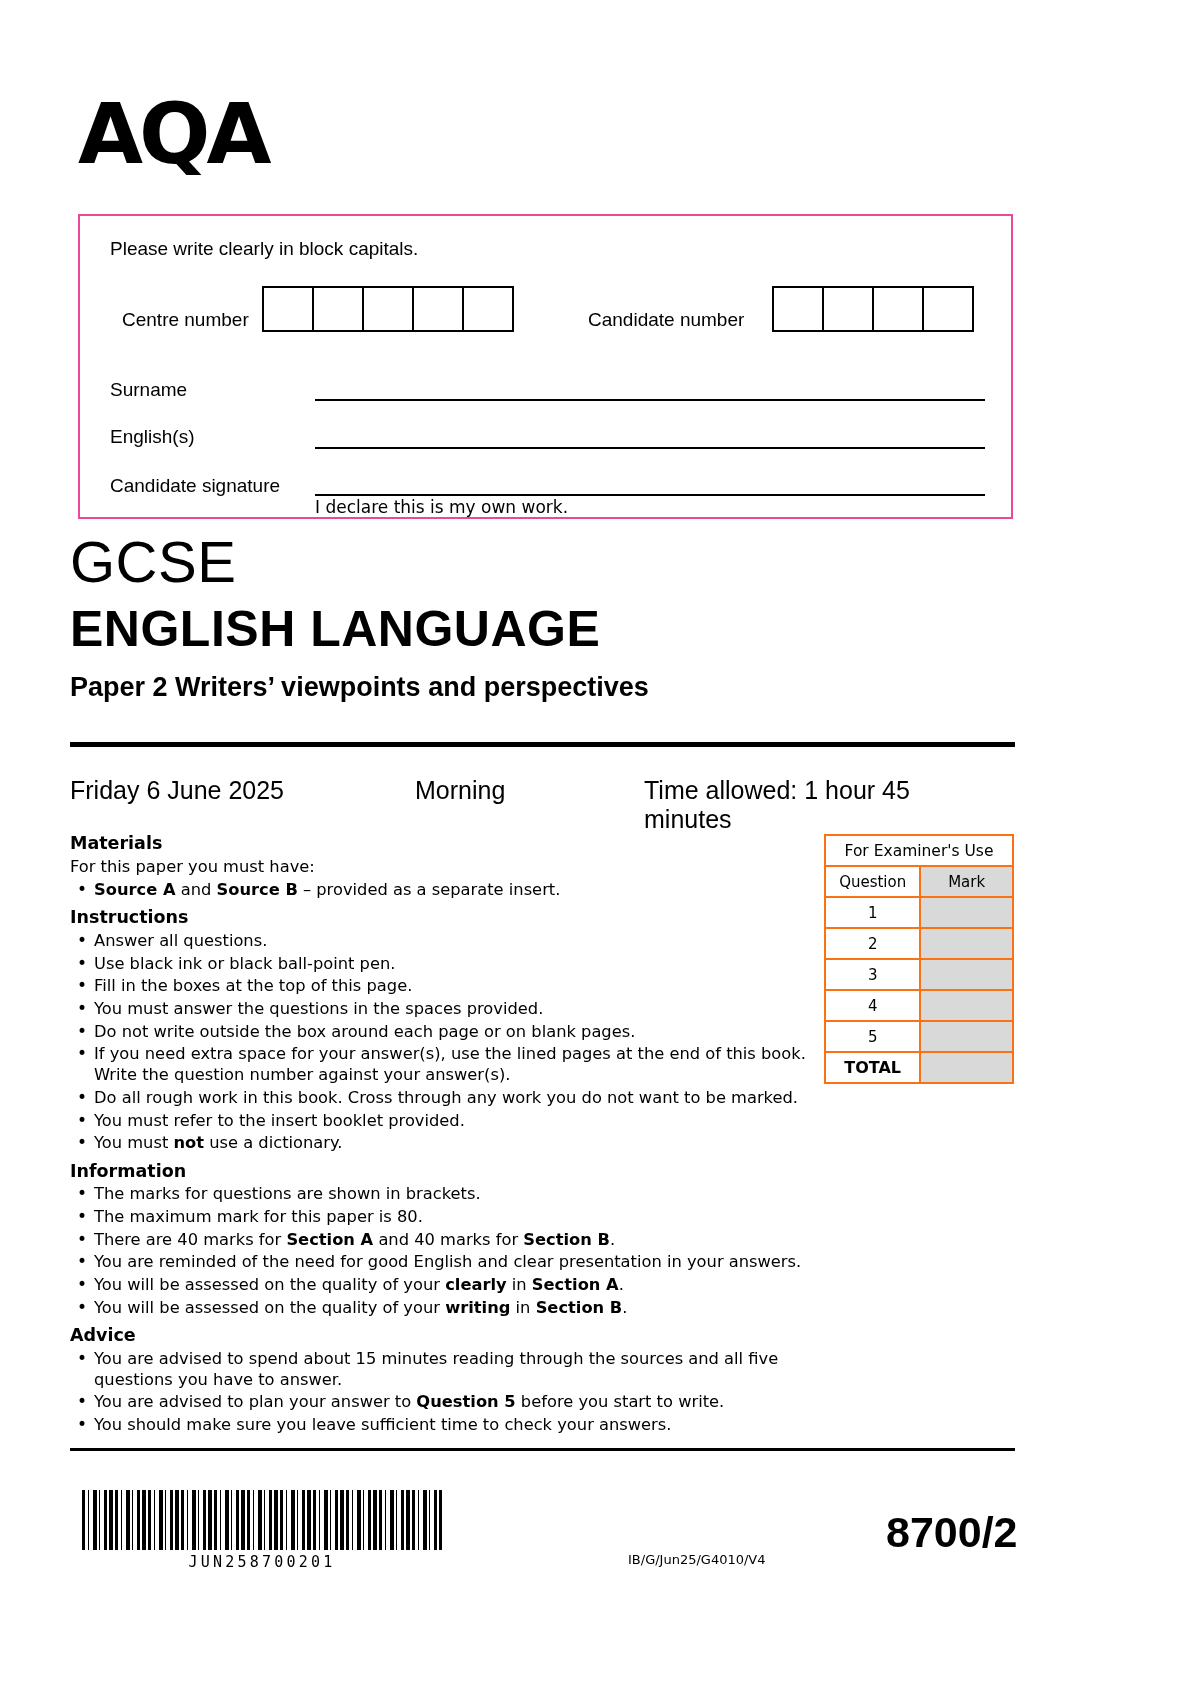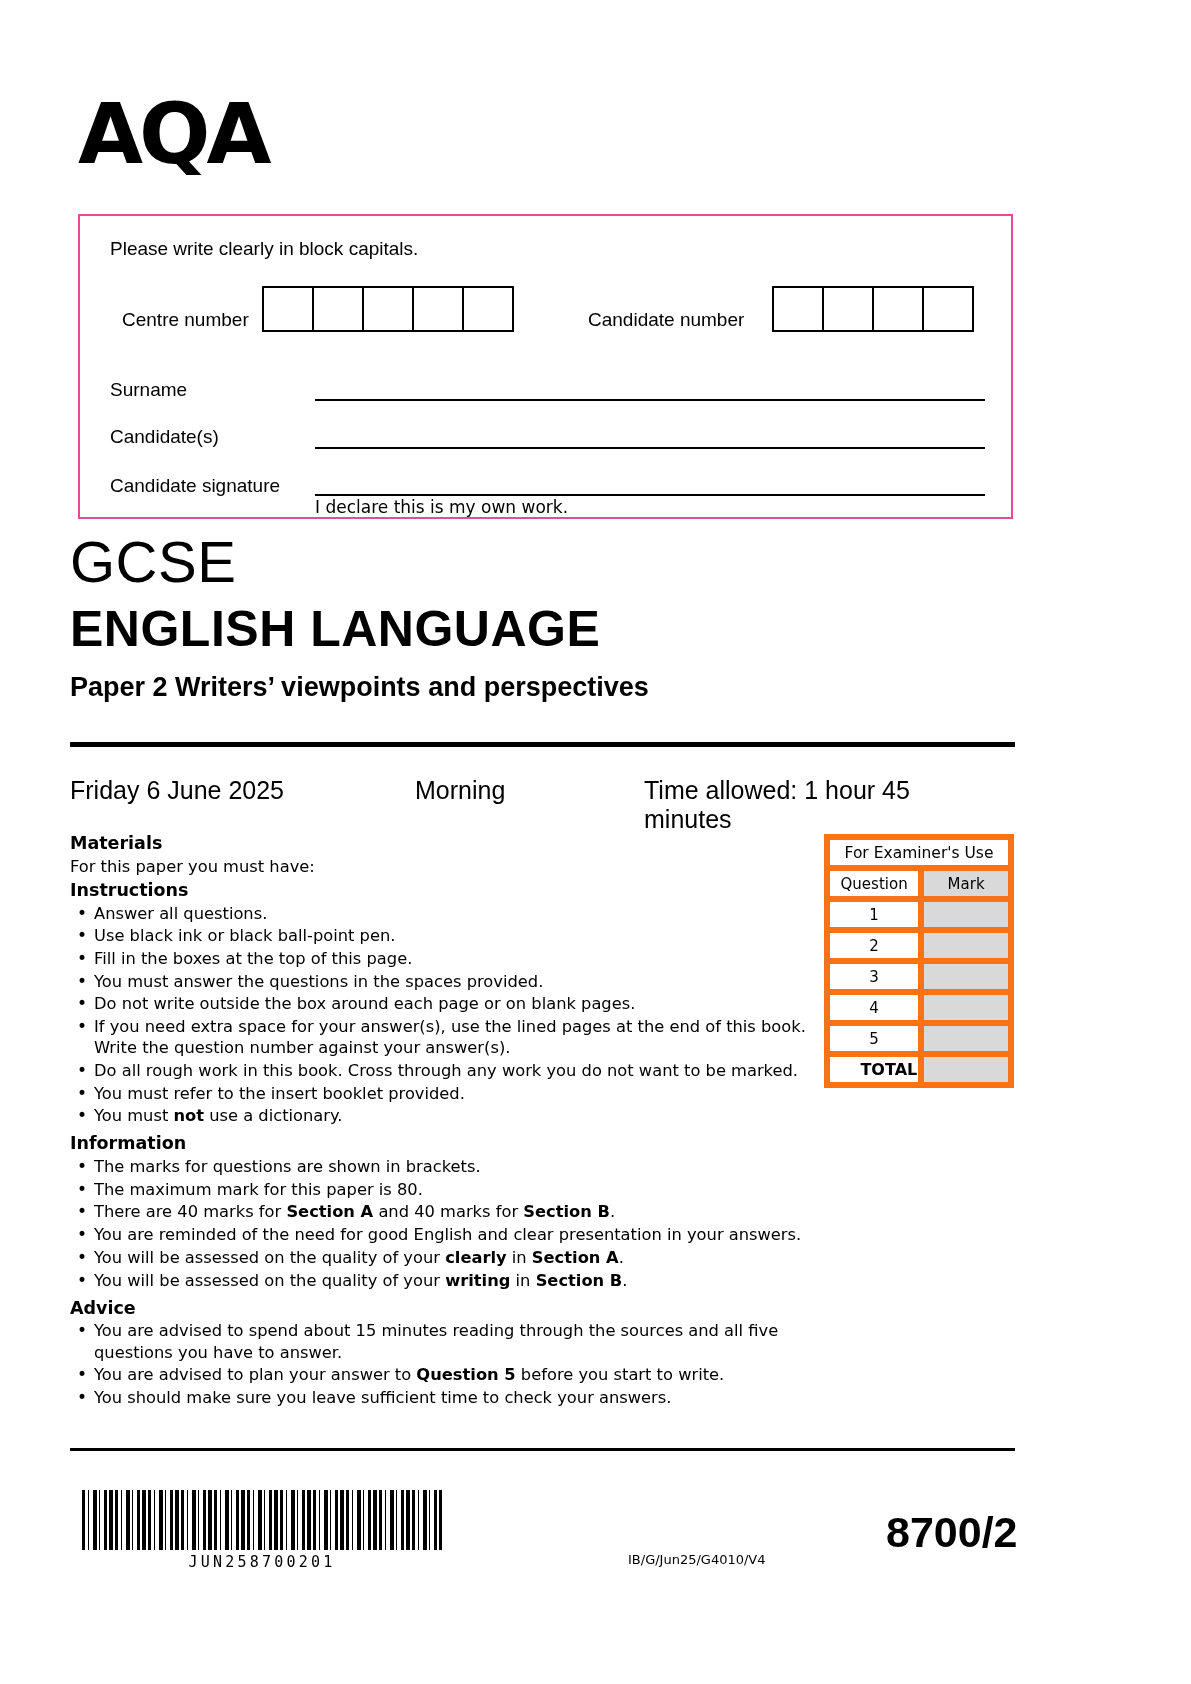--- a/index.html
+++ b/index.html
@@ -194,29 +194,29 @@
   .exam-table {
     position: absolute;
     left: 824px;
     top: 834px;
     width: 190px;
     border-collapse: collapse;
     font-family: "DejaVu Sans", sans-serif;
     font-size: 15px;
   }
   .exam-table td {
-    border: 6px solid #f97316;
+    border: 2px solid #f97316;
     text-align: center;
     height: 31px;
     box-sizing: border-box;
   }
   .exam-table .hdr { font-size: 15.5px; }
   .exam-table .mark-cell { background: #d9d9d9; width: 94px; }
   .exam-table .qcol { width: 96px; border-radius: 11px; }
-  .exam-table .total-lbl { font-weight: 700; font-size: 16px; text-align: right; }
+  .exam-table .total-lbl { font-weight: 700; font-size: 16px; }
 
   
   .barcode-wrap {
     position: absolute;
     left: 82px;
     top: 1490px;
     width: 360px;
   }
   .barcode {
     height: 60px;
@@ -277,21 +277,21 @@
     <div class="boxrow boxrow-cand">
       <div class="cell"></div>
       <div class="cell"></div>
       <div class="cell"></div>
       <div class="cell"></div>
     </div>
 
     <div class="lbl lbl-surname">Surname</div>
     <div class="ruleline rl-surname"></div>
 
-    <div class="lbl lbl-fore">Candidate(s)</div>
+    <div class="lbl lbl-fore">English(s)</div>
     <div class="ruleline rl-fore"></div>
 
     <div class="lbl lbl-sig">Candidate signature</div>
     <div class="ruleline rl-sig"></div>
     <div class="declare">I declare this is my own work.</div>
   </div>
 
   <div class="t-gcse">GCSE</div>
   <div class="t-subject">ENGLISH LANGUAGE</div>
   <div class="t-paper">Paper 2  Writers’ viewpoints and perspectives</div>
@@ -299,20 +299,23 @@
   <div class="rule-thick rule-1"></div>
 
   <div class="exam-date">Friday 6 June 2025</div>
   <div class="exam-session">Morning</div>
   <div class="exam-time">Time allowed: 1 hour 45 minutes</div>
 
   <div class="bodycol">
 
     <h3>Materials</h3>
     <div class="plain">For this paper you must have:</div>
+    <ul>
+      <li><b>Source A</b> and <b>Source B</b> – provided as a separate insert.</li>
+    </ul>
 
     <h3>Instructions</h3>
     <ul>
       <li>Answer all questions.</li>
       <li>Use black ink or black ball-point pen.</li>
       <li>Fill in the boxes at the top of this page.</li>
       <li>You must answer the questions in the spaces provided.</li>
       <li>Do not write outside the box around each page or on blank pages.</li>
       <li>If you need extra space for your answer(s), use the lined pages at the end of this book.  Write the question number against your answer(s).</li>
       <li>Do all rough work in this book.  Cross through any work you do not want to be marked.</li>

